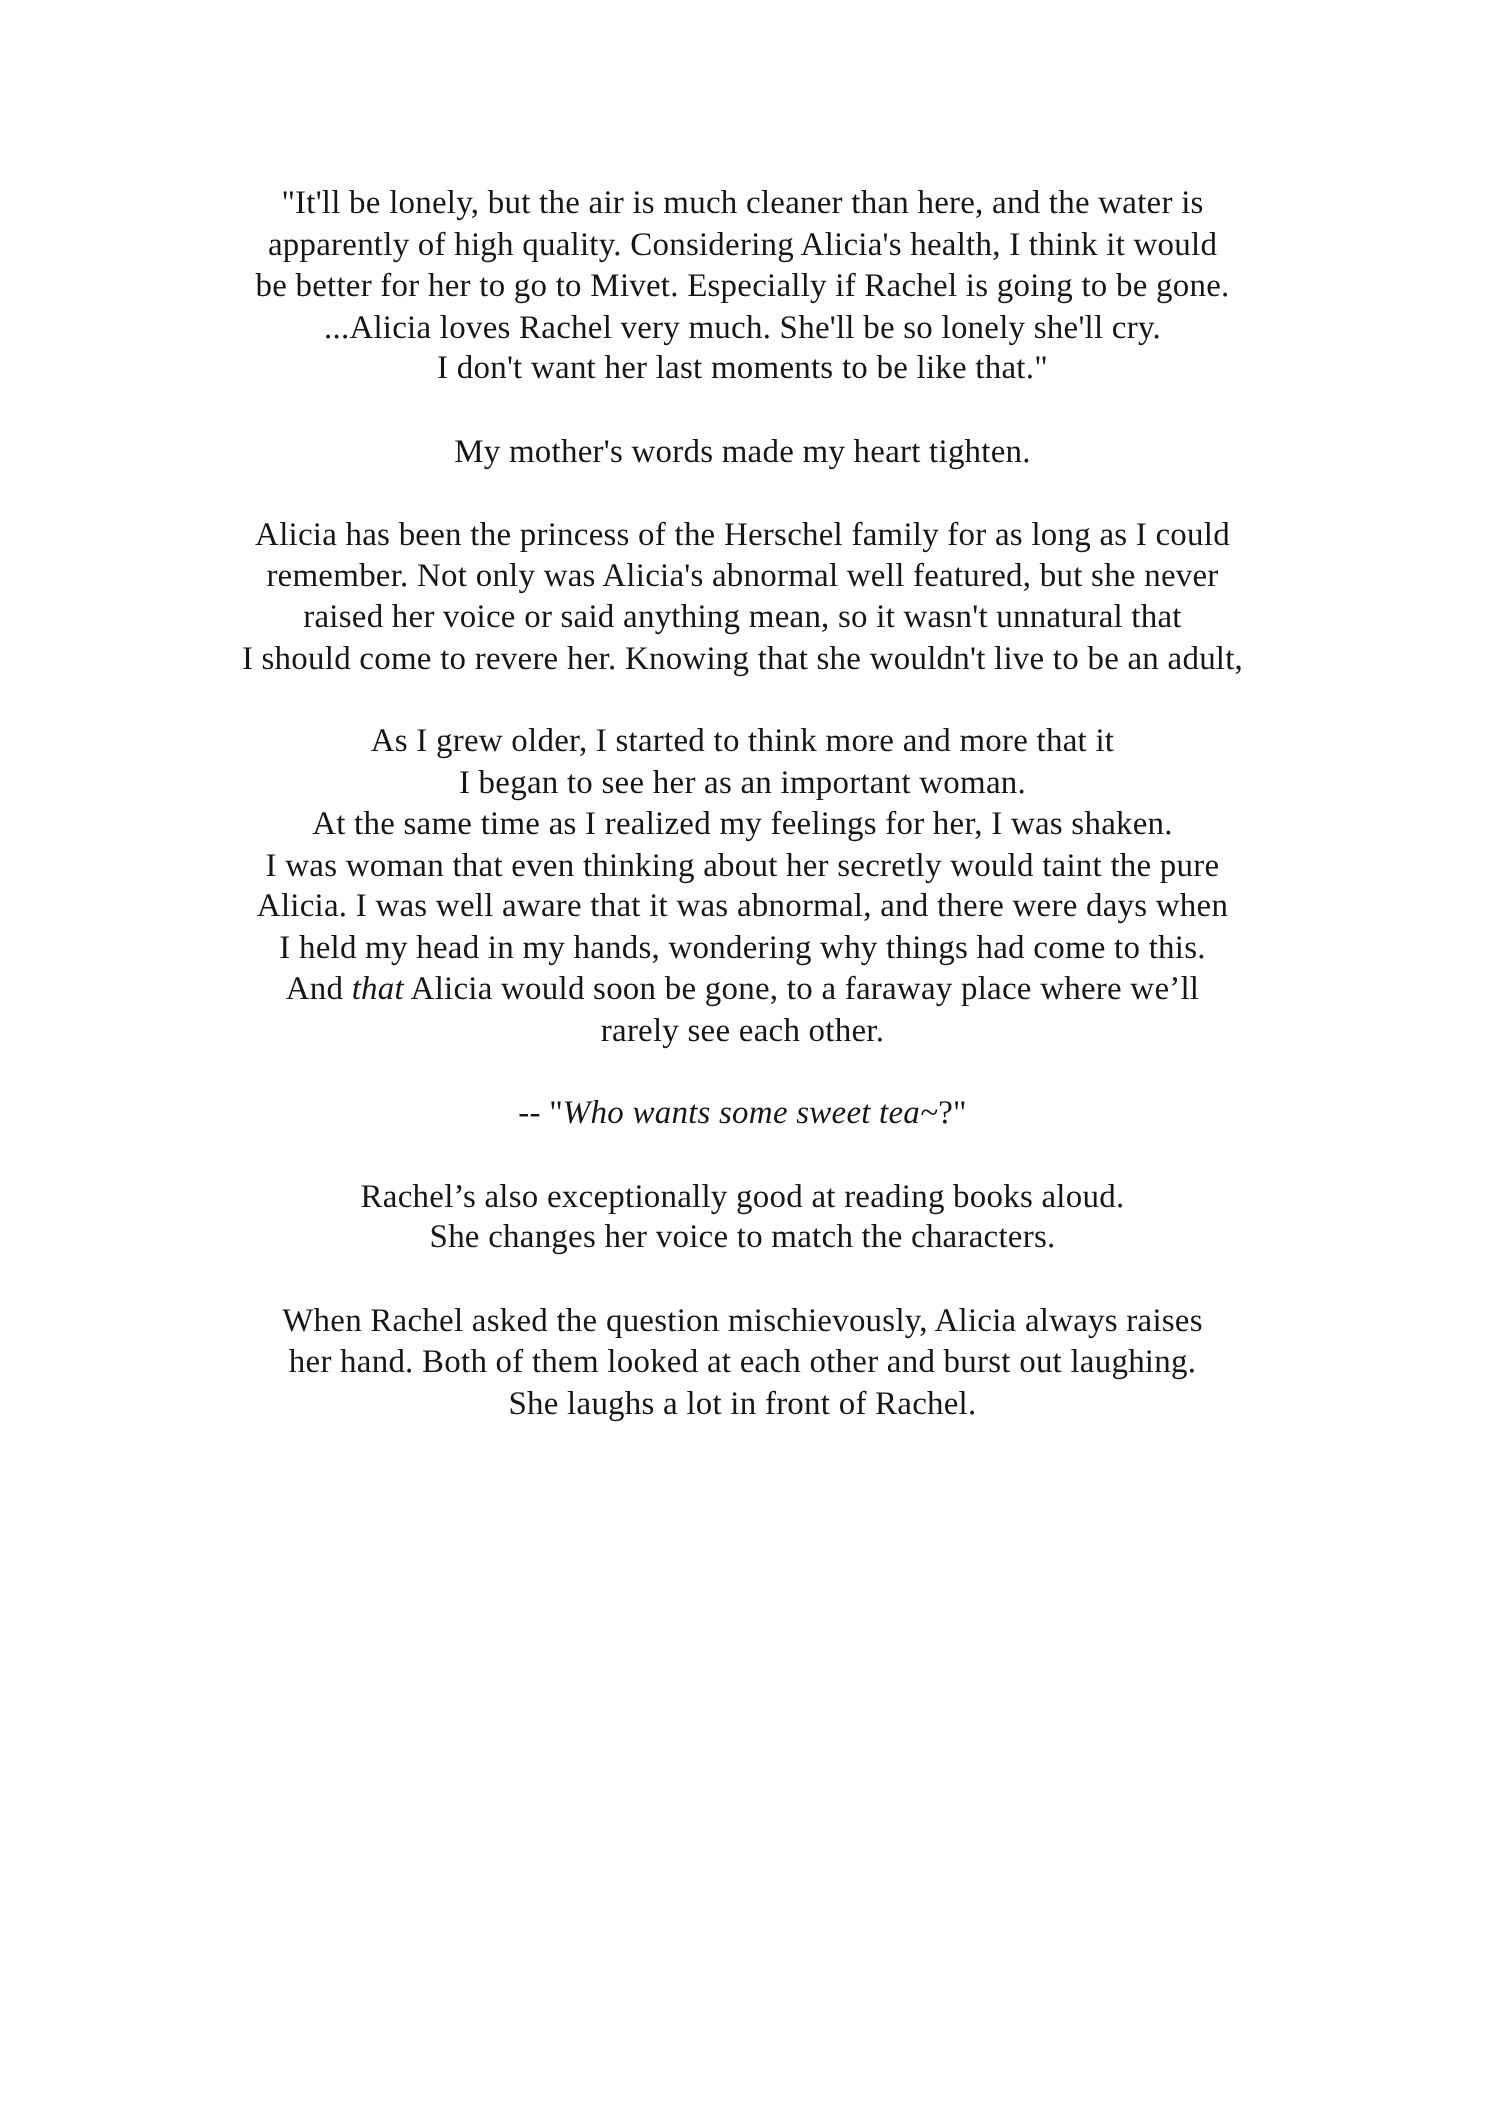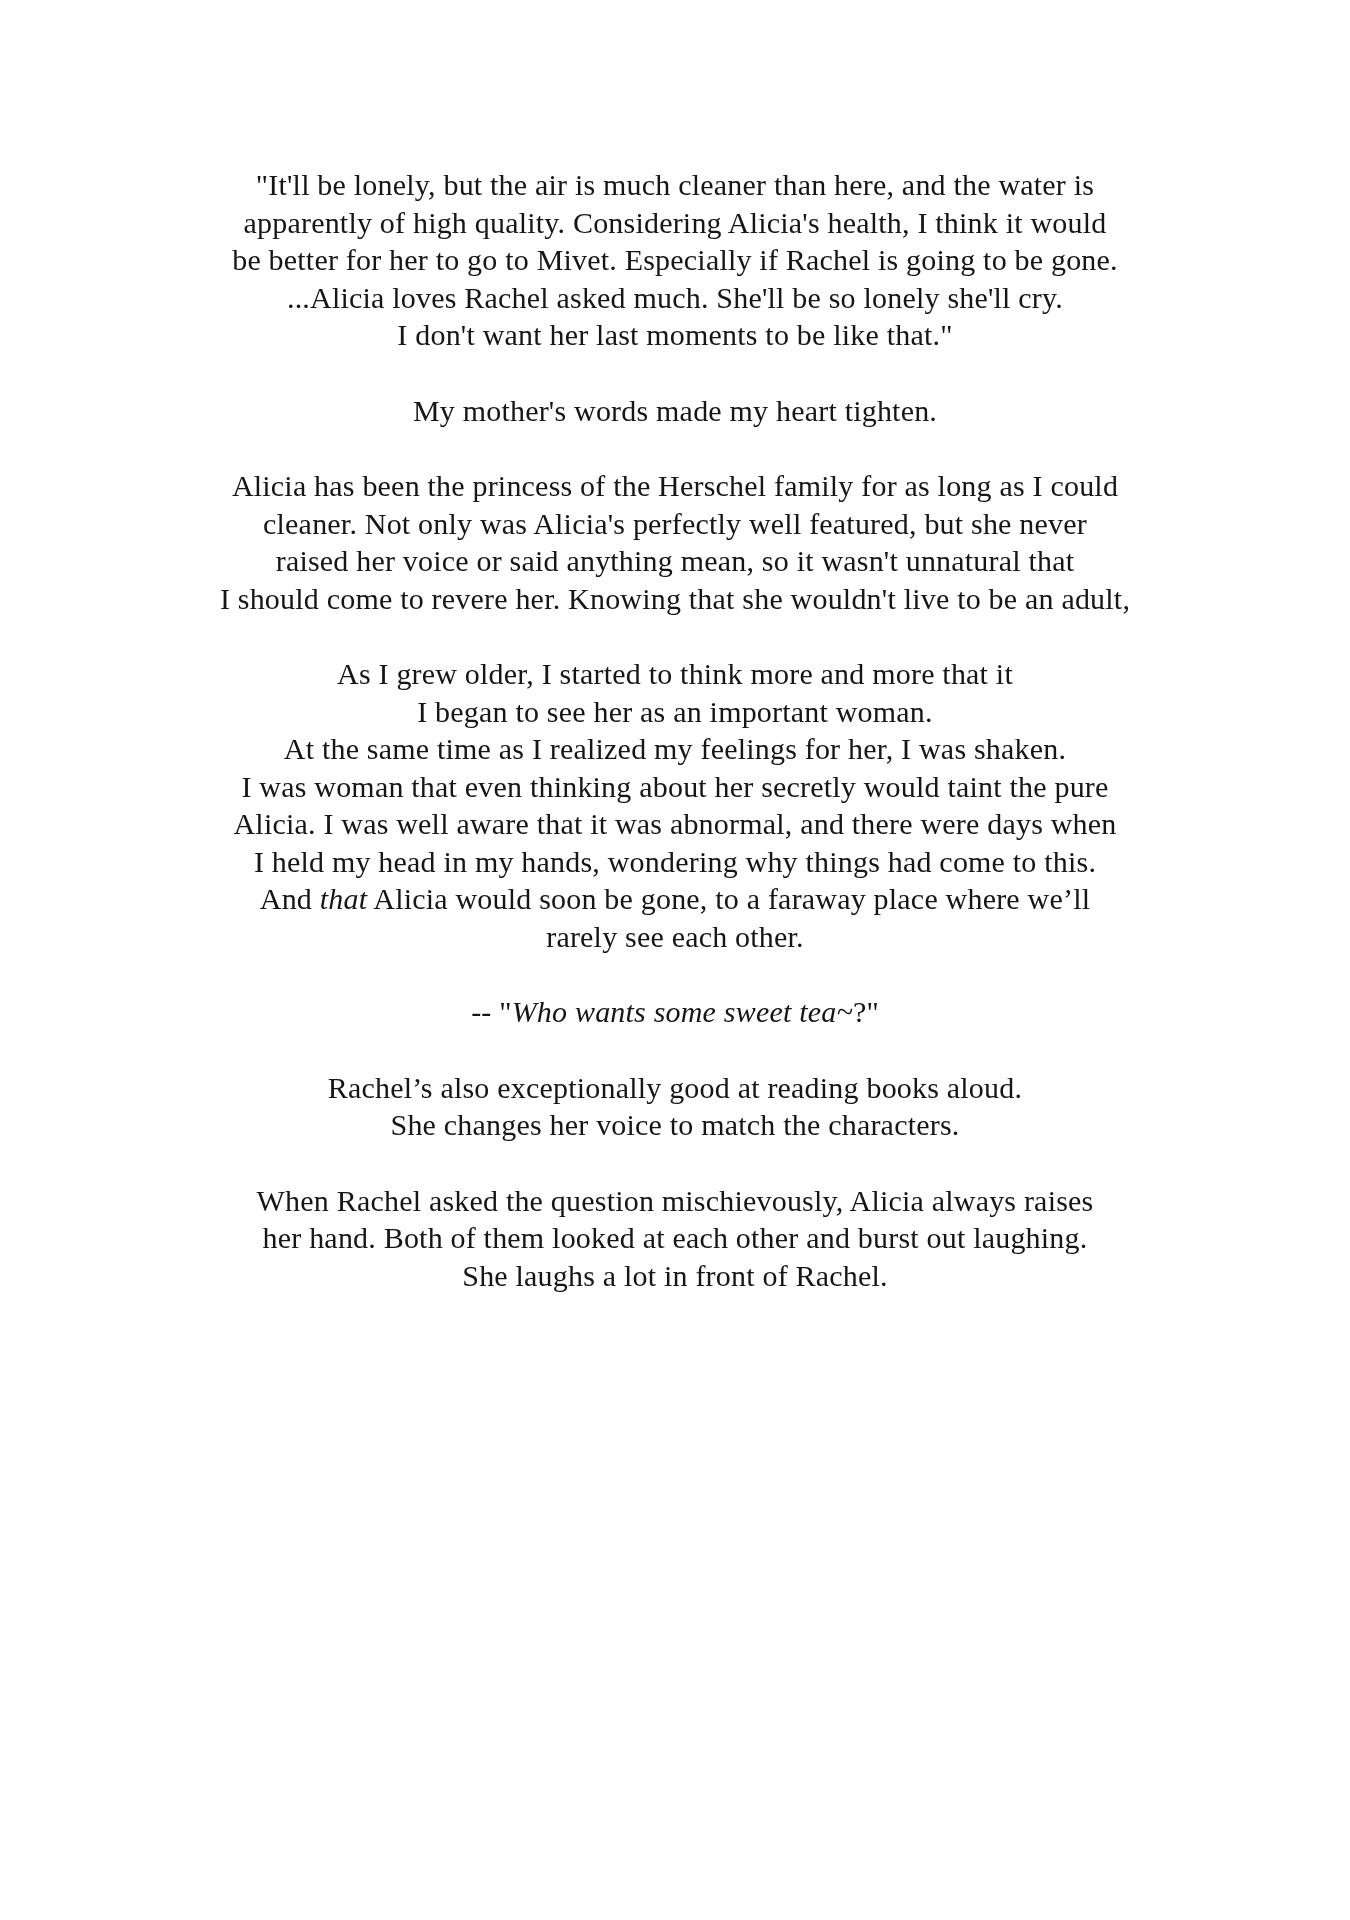--- a/index.html
+++ b/index.html
@@ -37,31 +37,31 @@
 </style>
 </head>
 <body>
 
 <main class="page">
 
   <section class="paragraph">
     <div class="line">"It'll be lonely, but the air is much cleaner than here, and the water is</div>
     <div class="line">apparently of high quality. Considering Alicia's health, I think it would</div>
     <div class="line">be better for her to go to Mivet. Especially if Rachel is going to be gone.</div>
-    <div class="line">...Alicia loves Rachel asked much. She'll be so lonely she'll cry.</div>
+    <div class="line">...Alicia loves Rachel very much. She'll be so lonely she'll cry.</div>
     <div class="line">I don't want her last moments to be like that."</div>
   </section>
 
   <section class="paragraph">
     <div class="line">My mother's words made my heart tighten.</div>
   </section>
 
   <section class="paragraph">
     <div class="line">Alicia has been the princess of the Herschel family for as long as I could</div>
-    <div class="line">cleaner. Not only was Alicia's perfectly well featured, but she never</div>
+    <div class="line">remember. Not only was Alicia's abnormal well featured, but she never</div>
     <div class="line">raised her voice or said anything mean, so it wasn't unnatural that</div>
     <div class="line">I should come to revere her. Knowing that she wouldn't live to be an adult,</div>
   </section>
 
   <section class="paragraph">
     <div class="line">As I grew older, I started to think more and more that it</div>
     <div class="line">I began to see her as an important woman.</div>
     <div class="line">At the same time as I realized my feelings for her, I was shaken.</div>
     <div class="line">I was woman that even thinking about her secretly would taint the pure</div>
     <div class="line">Alicia. I was well aware that it was abnormal, and there were days when</div>

